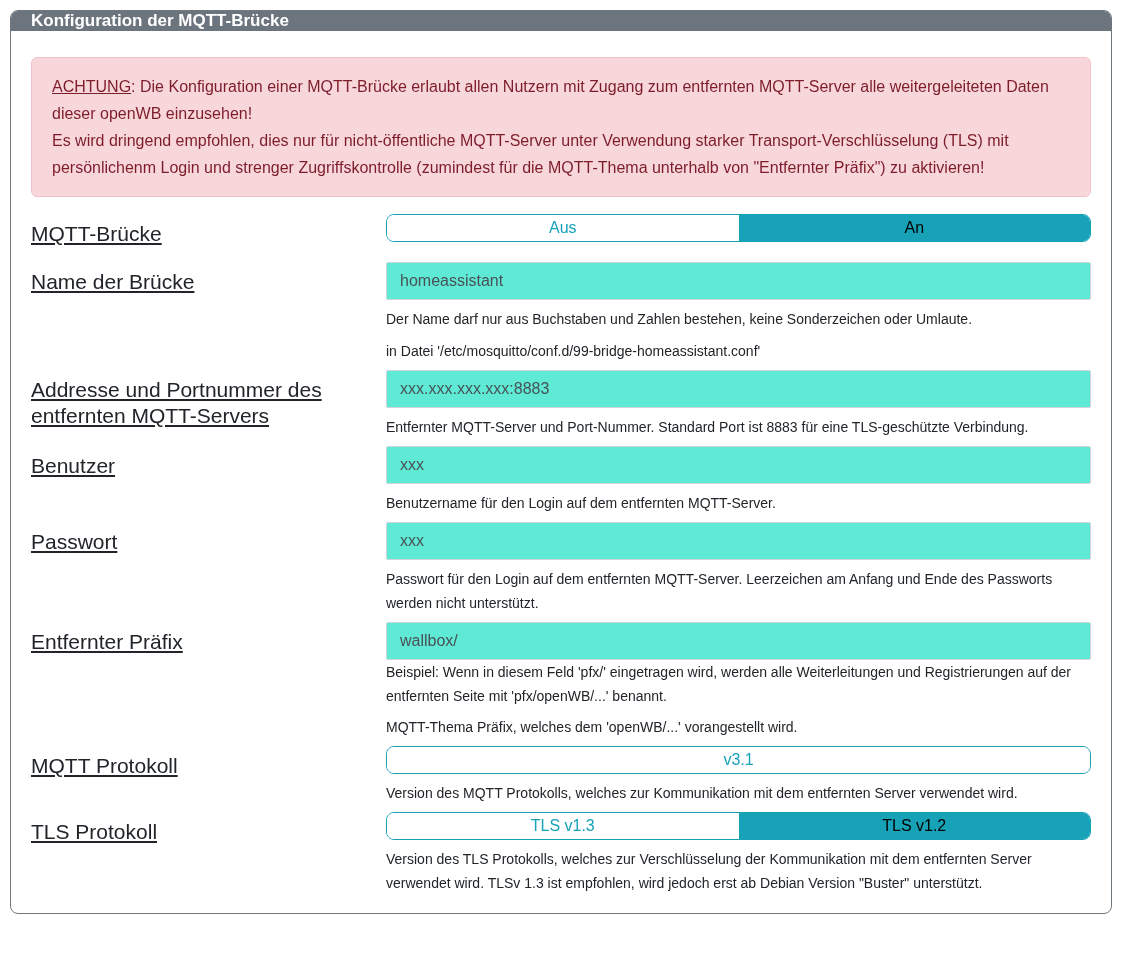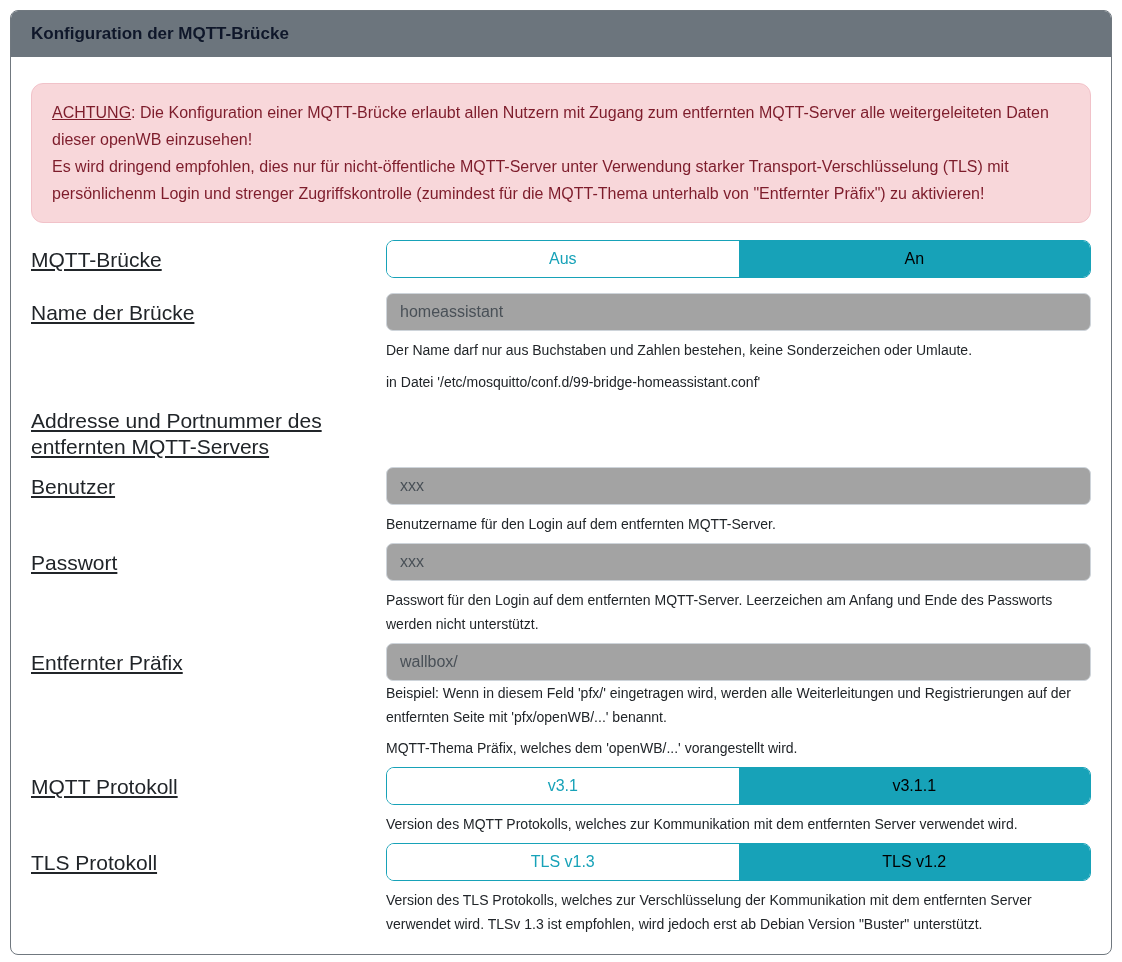--- a/index.html
+++ b/index.html
@@ -21,31 +21,31 @@
   .page { width: 1122px; min-height: 962px; background: #fff; }
   .card {
     margin: 10px;
     border: 1px solid #70787f;
     border-radius: 8px;
     background: #fff;
     overflow: hidden;
   }
   .card-header {
     background: var(--header-gray);
-    color: #0f172a;
+    color: #ffffff;
     font-weight: bold;
     font-size: 17px;
-    padding: 13px 20px;
+    padding: 0 20px;
   }
   .card-body { padding: 26px 20px 18px 20px; }
 
   .alert {
     background: var(--alert-bg);
     border: 1px solid var(--alert-border);
-    border-radius: 12px;
+    border-radius: 6px;
     color: var(--alert-text);
     font-size: 16px;
     line-height: 27px;
     padding: 15px 20px;
     margin-bottom: 17px;
   }
   .alert .underline { text-decoration: underline; }
 
   .form-row { display: flex; margin-bottom: 7px; }
   .form-row.gap-lg { margin-bottom: 15px; }
@@ -57,32 +57,32 @@
     padding-right: 20px;
     color: var(--text-dark);
     text-decoration: underline;
   }
   .row-control { flex: 1 1 auto; min-width: 0; }
 
   .text-input {
     width: 100%;
     height: 38px;
     border: 1px solid var(--input-border);
-    border-radius: 7px;
+    border-radius: 2px;
     padding: 0 13px;
     font-size: 16px;
     color: var(--input-text);
     font-family: inherit;
-    background: #a3a3a3;
+    background: #5eead4;
     outline: none;
   }
 
   .toggle-group {
     display: flex;
-    height: 38px;
+    height: 28px;
     border: 1px solid var(--teal);
     border-radius: 8px;
     overflow: hidden;
     background: #fff;
   }
   .toggle-option {
     flex: 1 1 50%;
     display: flex;
     align-items: center;
     justify-content: center;
@@ -137,20 +137,24 @@
         <div class="row-label">Name der Brücke</div>
         <div class="row-control">
           <input type="text" class="text-input" value="homeassistant" style="">
           <div class="help">Der Name darf nur aus Buchstaben und Zahlen bestehen, keine Sonderzeichen oder Umlaute.</div>
           <div class="help" style="margin-top:8px">in Datei '/etc/mosquitto/conf.d/99-bridge-homeassistant.conf'</div>
         </div>
       </div>
 
       <div class="form-row">
         <div class="row-label">Addresse und Portnummer des entfernten MQTT-Servers</div>
+        <div class="row-control">
+          <input type="text" class="text-input" value="xxx.xxx.xxx.xxx:8883" style="">
+          <div class="help">Entfernter MQTT-Server und Port-Nummer. Standard Port ist 8883 für eine TLS-geschützte Verbindung.</div>
+        </div>
       </div>
 
       <div class="form-row">
         <div class="row-label">Benutzer</div>
         <div class="row-control">
           <input type="text" class="text-input" value="xxx" style="">
           <div class="help">Benutzername für den Login auf dem entfernten MQTT-Server.</div>
         </div>
       </div>
 
@@ -169,21 +173,20 @@
           <div class="help" style="margin-top:0">Beispiel: Wenn in diesem Feld 'pfx/' eingetragen wird, werden alle Weiterleitungen und Registrierungen auf der entfernten Seite mit 'pfx/openWB/...' benannt.</div>
           <div class="help">MQTT-Thema Präfix, welches dem 'openWB/...' vorangestellt wird.</div>
         </div>
       </div>
 
       <div class="form-row">
         <div class="row-label">MQTT Protokoll</div>
         <div class="row-control">
           <div class="toggle-group">
             <div class="toggle-option">v3.1</div>
-            <div class="toggle-option selected">v3.1.1</div>
           </div>
           <div class="help">Version des MQTT Protokolls, welches zur Kommunikation mit dem entfernten Server verwendet wird.</div>
         </div>
       </div>
 
       <div class="form-row" style="margin-bottom:0">
         <div class="row-label">TLS Protokoll</div>
         <div class="row-control">
           <div class="toggle-group">
             <div class="toggle-option">TLS v1.3</div>

